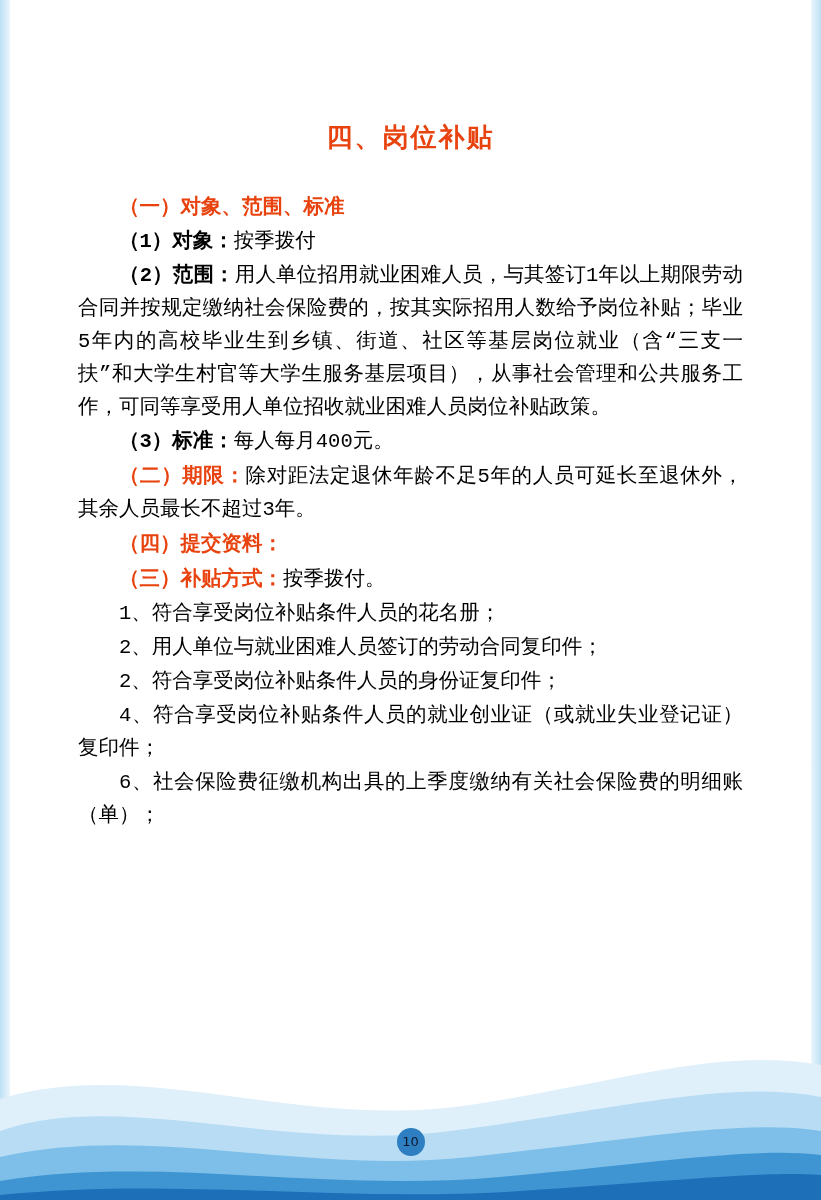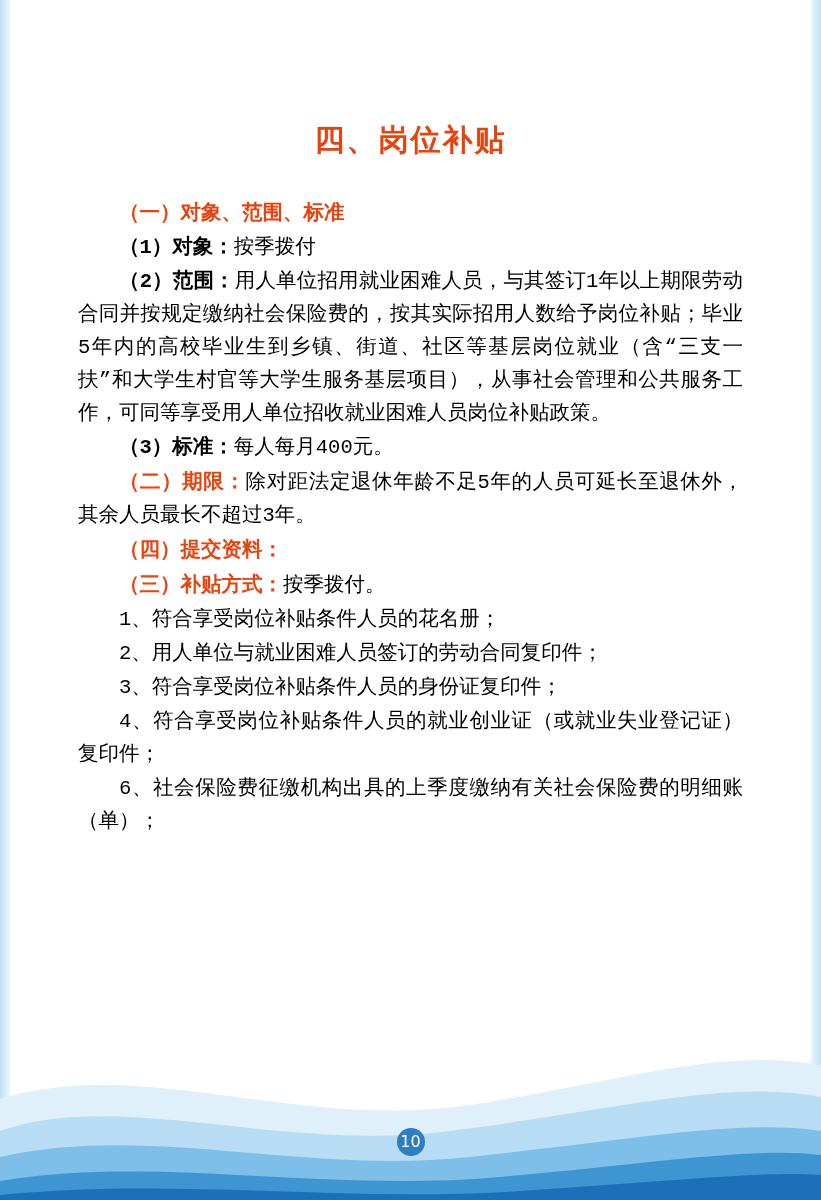--- a/index.html
+++ b/index.html
@@ -34,21 +34,21 @@
 
   .content {
     position: absolute;
     left: 78px;
     top: 120px;
     width: 665px;
   }
   .doc-title {
     text-align: center;
     color: #e8420e;
-    font-size: 30px;
+    font-size: 26px;
     font-weight: bold;
     letter-spacing: 2px;
     margin: 0 0 36px 0;
     font-family: "DejaVu Sans", "Liberation Sans", sans-serif;
   }
   .para {
     font-size: 20.5px;
     line-height: 33px;
     color: #000000;
     margin: 0 0 1px 0;
@@ -83,22 +83,22 @@
     text-align: center;
     z-index: 5;
   }
   .pagenum .circle {
     display: inline-block;
     width: 28px;
     height: 28px;
     line-height: 28px;
     border-radius: 50%;
     background: #2d7fc1;
-    color: #ffffff;
-    font-size: 16px;
+    color: #0f172a;
+    font-size: 13px;
     font-family: "DejaVu Sans", "Liberation Sans", sans-serif;
   }
 </style>
 </head>
 <body>
 
 <div class="page">
 
   <div class="edge left"></div>
   <div class="edge right"></div>
@@ -126,21 +126,21 @@
 
     <p class="para indent2 block-sec">
       <span class="redlab">（四）提交资料：</span>
     </p>
 
     <p class="para indent2 block-sec">
       <span class="redlab">（三）补贴方式：</span><span>按季拨付。</span>
     </p>
     <p class="para indent-hang">1、符合享受岗位补贴条件人员的花名册；</p>
     <p class="para indent-hang">2、用人单位与就业困难人员签订的劳动合同复印件；</p>
-    <p class="para indent-hang">3、符合享受岗位补贴条件人员的身份证复印件；</p>
+    <p class="para indent-hang">2、符合享受岗位补贴条件人员的身份证复印件；</p>
     <p class="para indent-hang">4、符合享受岗位补贴条件人员的就业创业证（或就业失业登记证）复印件；</p>
     <p class="para indent-hang">6、社会保险费征缴机构出具的上季度缴纳有关社会保险费的明细账（单）；</p>
 
 
   </div>
 
   <div class="waves">
     <svg width="821" height="165" viewBox="0 0 821 165" preserveAspectRatio="none" xmlns="http://www.w3.org/2000/svg">
       <path d="M0,64 C140,20 300,96 470,70 C620,47 720,12 821,30 L821,165 L0,165 Z" fill="#dff0fb"></path>
       <path d="M0,96 C120,54 280,118 450,96 C620,74 730,44 821,62 L821,165 L0,165 Z" fill="#b7dcf4"></path>

